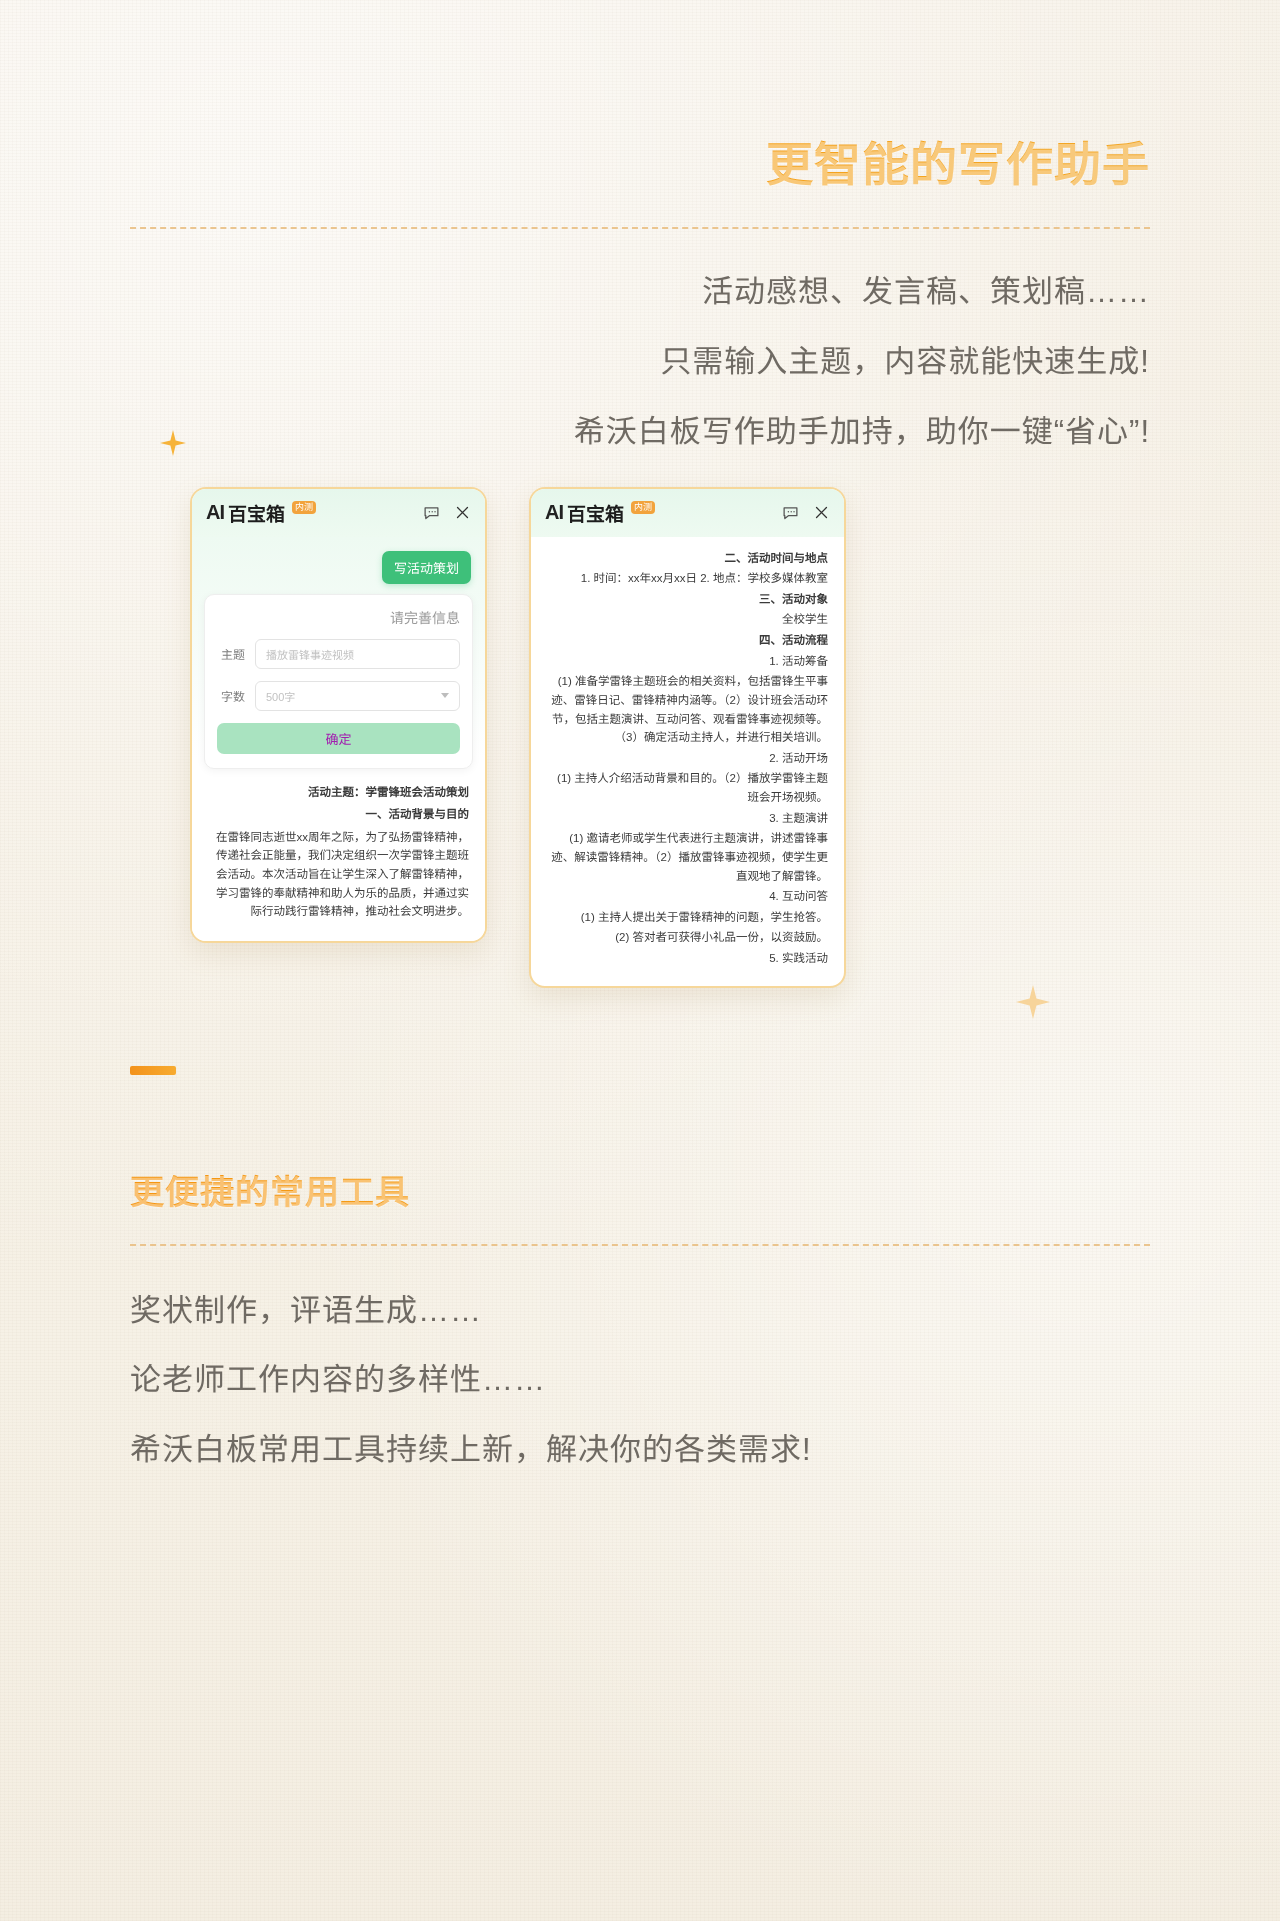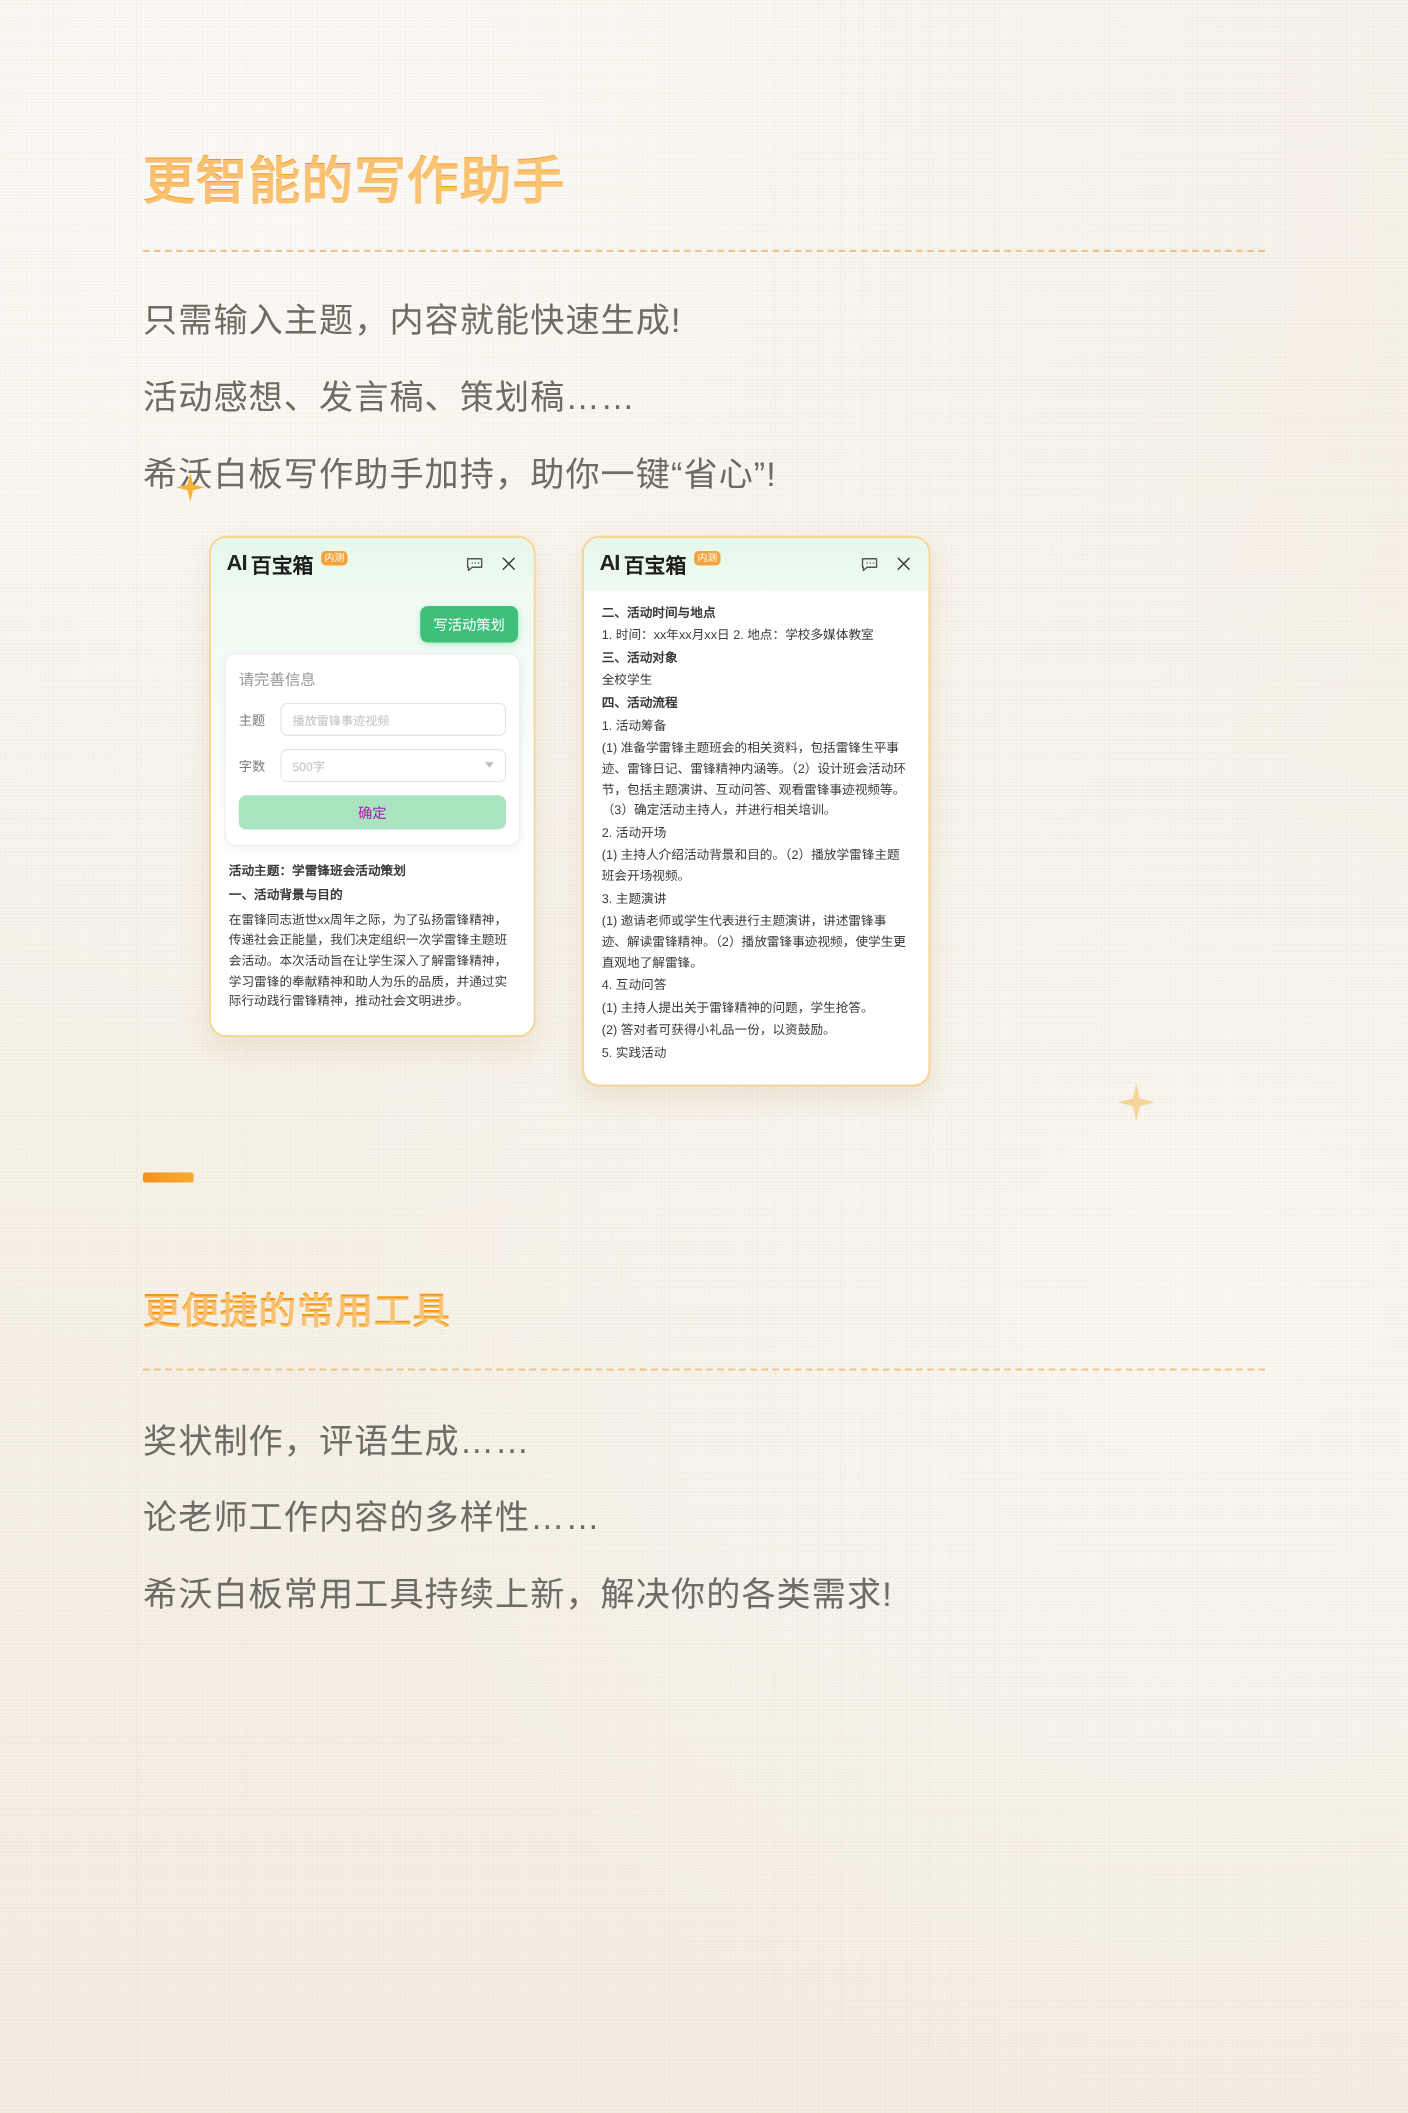--- a/index.html
+++ b/index.html
@@ -182,27 +182,27 @@
   .section-2 .sec-title { font-size: 34px; }
   .section-2 .divider { margin-top: 30px; }
   .section-2 .lede { margin-top: 44px; }
 </style>
 </head>
 <body>
 
 <div class="page">
   <div class="inner">
 
-    <div class="section" style="padding-top:95px;">
+    <div class="section" style="padding-top:95px;text-align:right;">
       <h1 class="sec-title">更智能的写作助手</h1>
       <div class="divider"></div>
 
       <div class="lede">
+        <p>活动感想、发言稿、策划稿……</p>
         <p>只需输入主题，内容就能快速生成!</p>
-        <p>活动感想、发言稿、策划稿……</p>
         <p>希沃白板写作助手加持，助你一键“省心”!</p>
       </div>
 
       <div class="sparkle" style="left:30px; top:430px;">
         <svg width="26" height="26" viewBox="0 0 24 24">
             <path d="M12 0 L14.4 9.6 L24 12 L14.4 14.4 L12 24 L9.6 14.4 L0 12 L9.6 9.6 Z" fill="#f6b33a"></path>
           </svg>
       </div>
       <div class="sparkle" style="right:100px; top:985px;">
         <svg width="34" height="34" viewBox="0 0 24 24">

